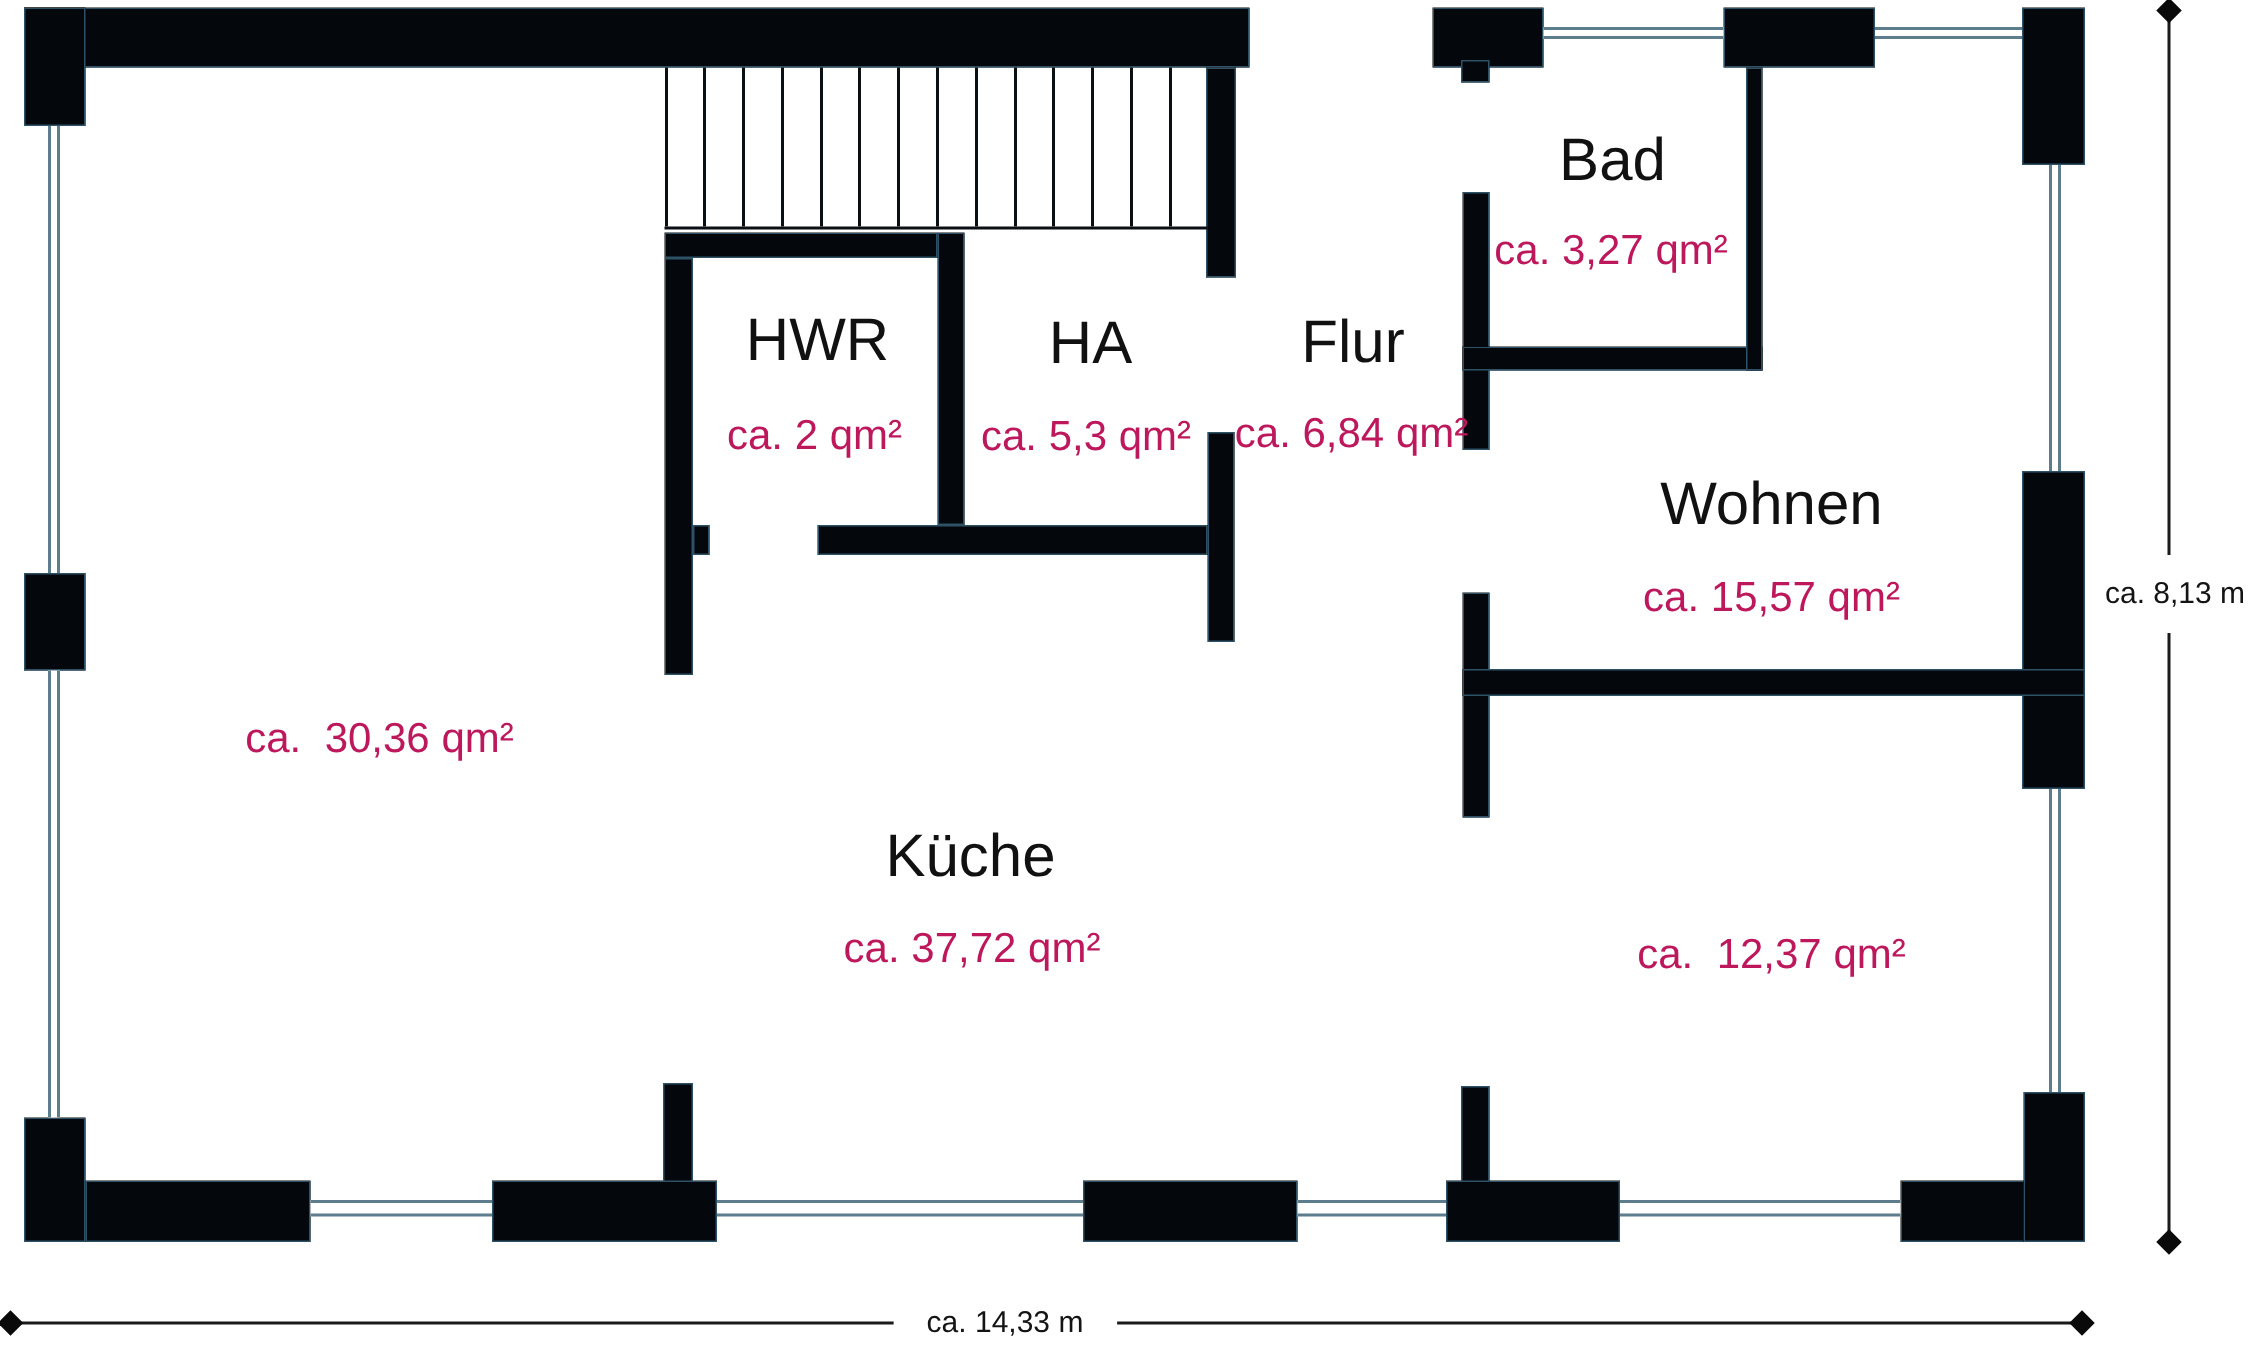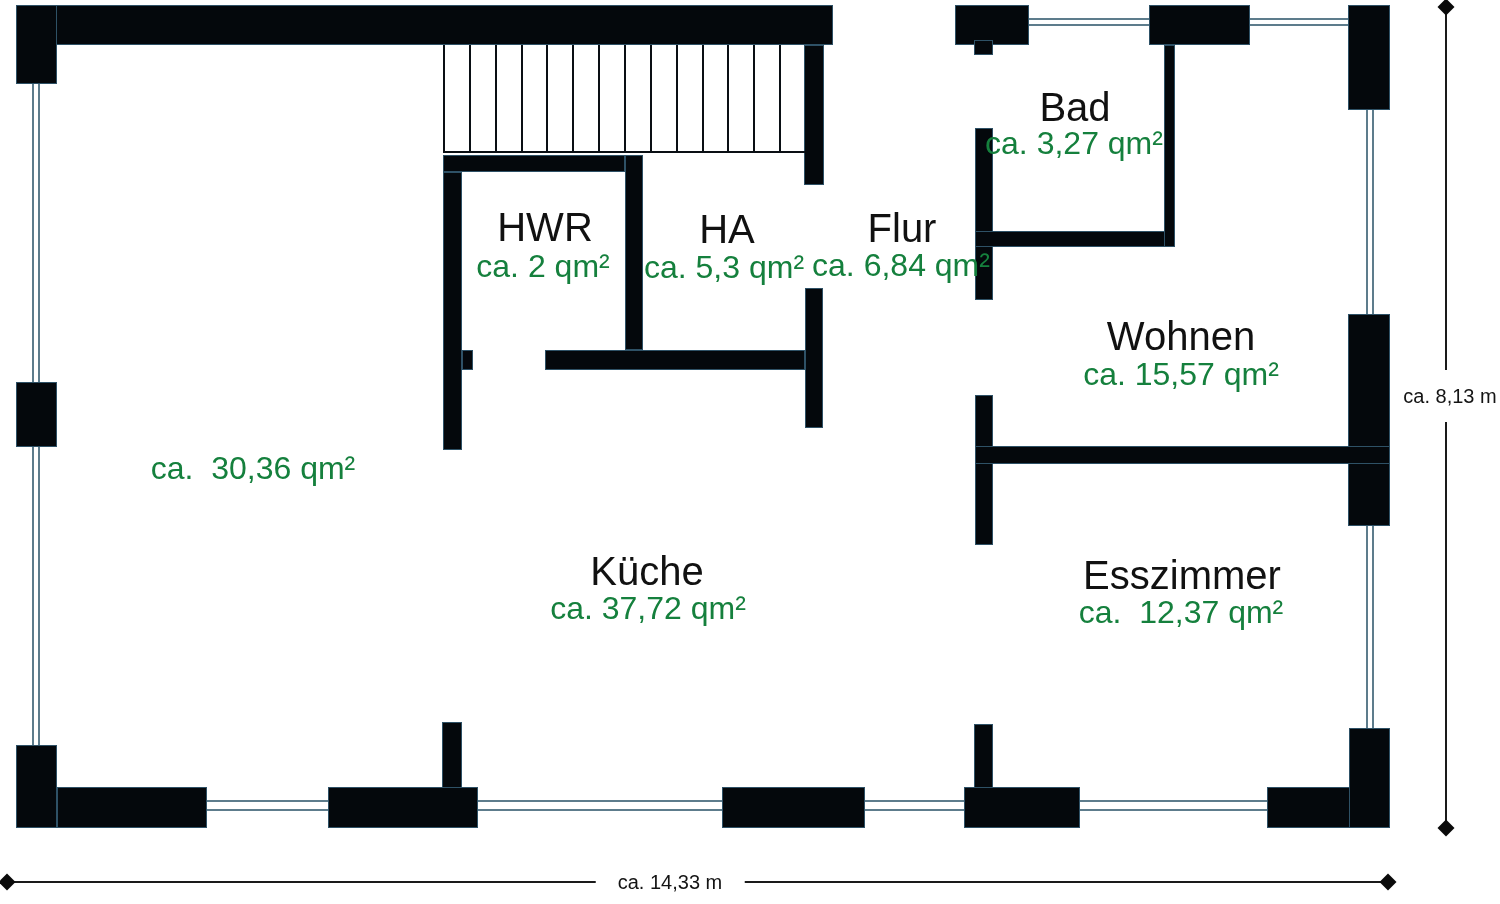--- a/index.html
+++ b/index.html
@@ -24,21 +24,21 @@
     position:absolute;left:443px;top:45px;width:362px;height:108px;
     background:repeating-linear-gradient(to right,#0a0f14 0 2px,transparent 2px 25.86px);
     border-bottom:2.5px solid #0a0f14;box-sizing:border-box;
   }
   .rname{
     position:absolute;transform:translate(-50%,-50%);
     font-size:40px;line-height:1;white-space:pre;color:#111;
   }
   .rarea{
     position:absolute;transform:translate(-50%,-50%);
-    font-size:32px;line-height:1;white-space:pre;color:#15803d;
+    font-size:28px;line-height:1;white-space:pre;color:#be185d;margin-top:24px;
   }
   .dim-line-h{position:absolute;height:2px;background:#1a1a1a;}
   .dim-line-v{position:absolute;width:2px;background:#1a1a1a;}
   .diamond{
     position:absolute;width:12px;height:12px;background:#0a0a0a;
     transform:translate(-50%,-50%) rotate(45deg);
   }
   .dim-label{
     position:absolute;transform:translate(-50%,-50%);
     font-size:20px;line-height:1;white-space:pre;background:#ffffff;color:#141414;
@@ -108,21 +108,20 @@
 
   <div class="rname" style="left:1075px;top:107px">Bad</div>
   <div class="rarea" style="left:1074px;top:143px">ca. 3,27 qm²</div>
 
   <div class="rname" style="left:1181px;top:336px">Wohnen</div>
   <div class="rarea" style="left:1181px;top:374px">ca. 15,57 qm²</div>
 
   <div class="rname" style="left:647px;top:571px">Küche</div>
   <div class="rarea" style="left:648px;top:608px">ca. 37,72 qm²</div>
 
-  <div class="rname" style="left:1182px;top:575px">Esszimmer</div>
   <div class="rarea" style="left:1181px;top:612px">ca.  12,37 qm²</div>
 
   <div>
     <div class="dim-line-h" style="left:7px;top:881px;width:1381px"></div>
     <div class="diamond" style="left:7px;top:882px"></div>
     <div class="diamond" style="left:1388px;top:882px"></div>
     <div class="dim-label horiz" style="left:670px;top:882px">ca. 14,33 m</div>
   </div>
 
   <div>

